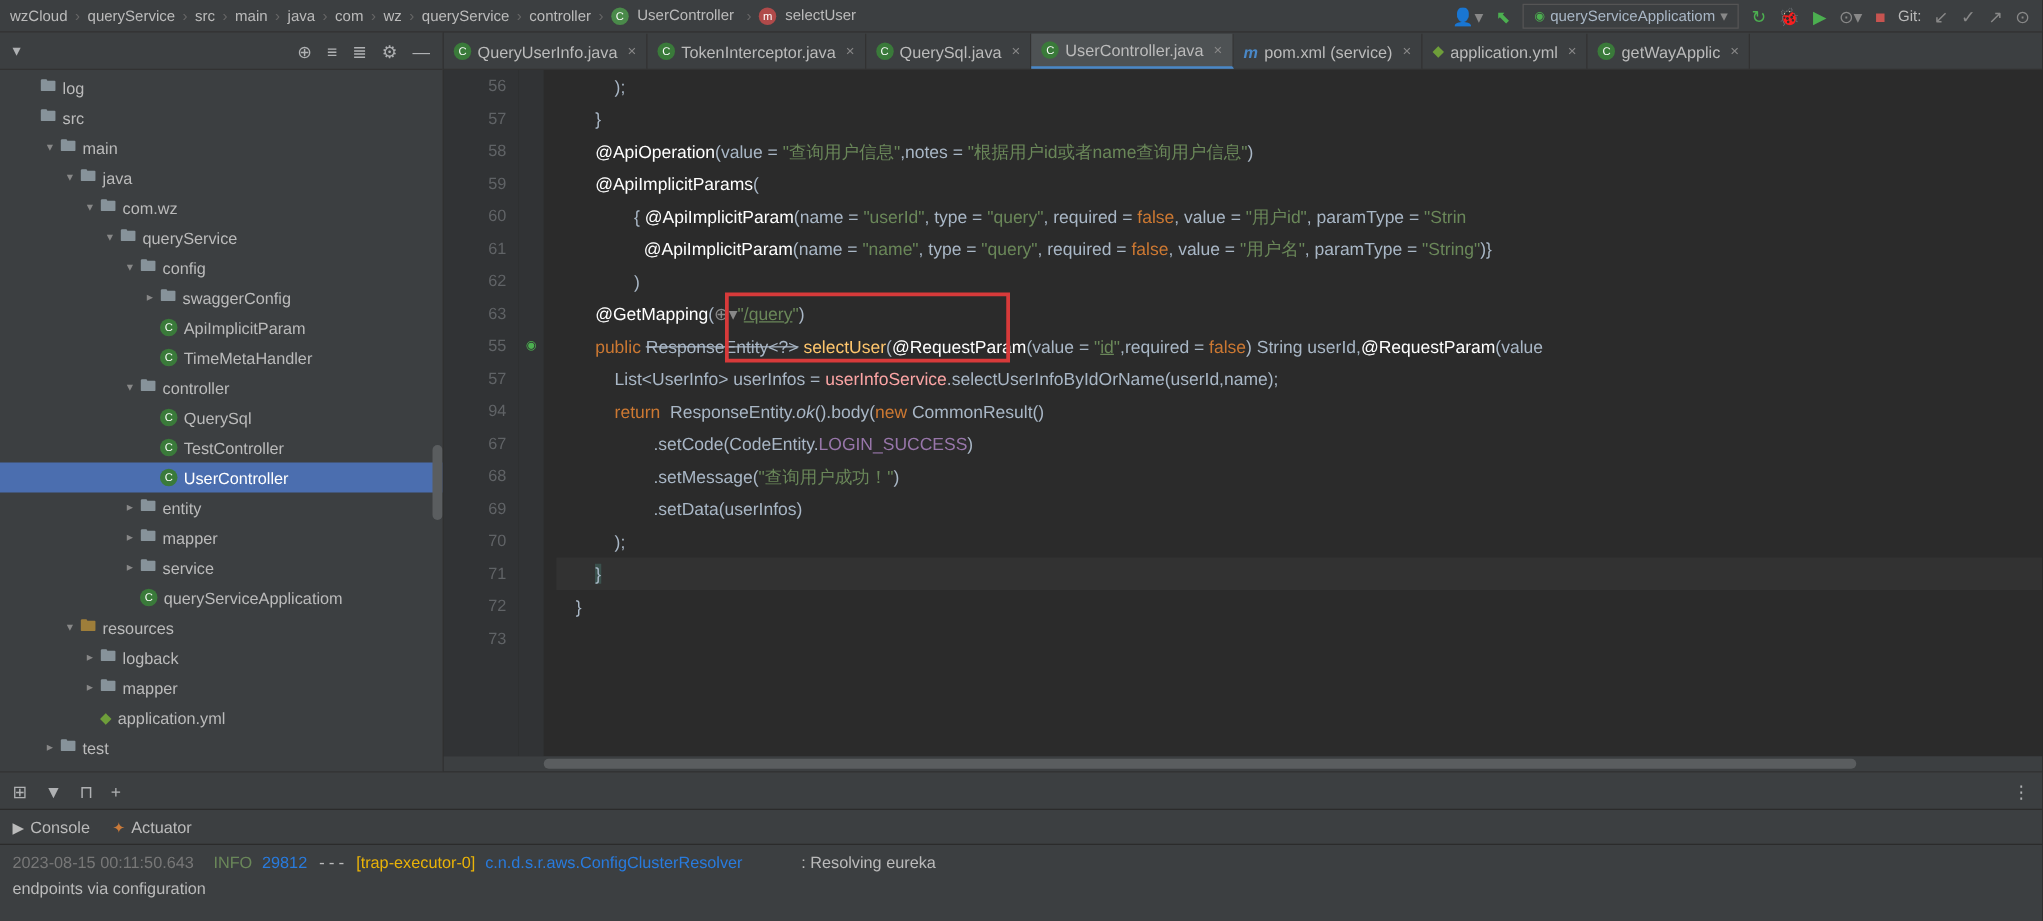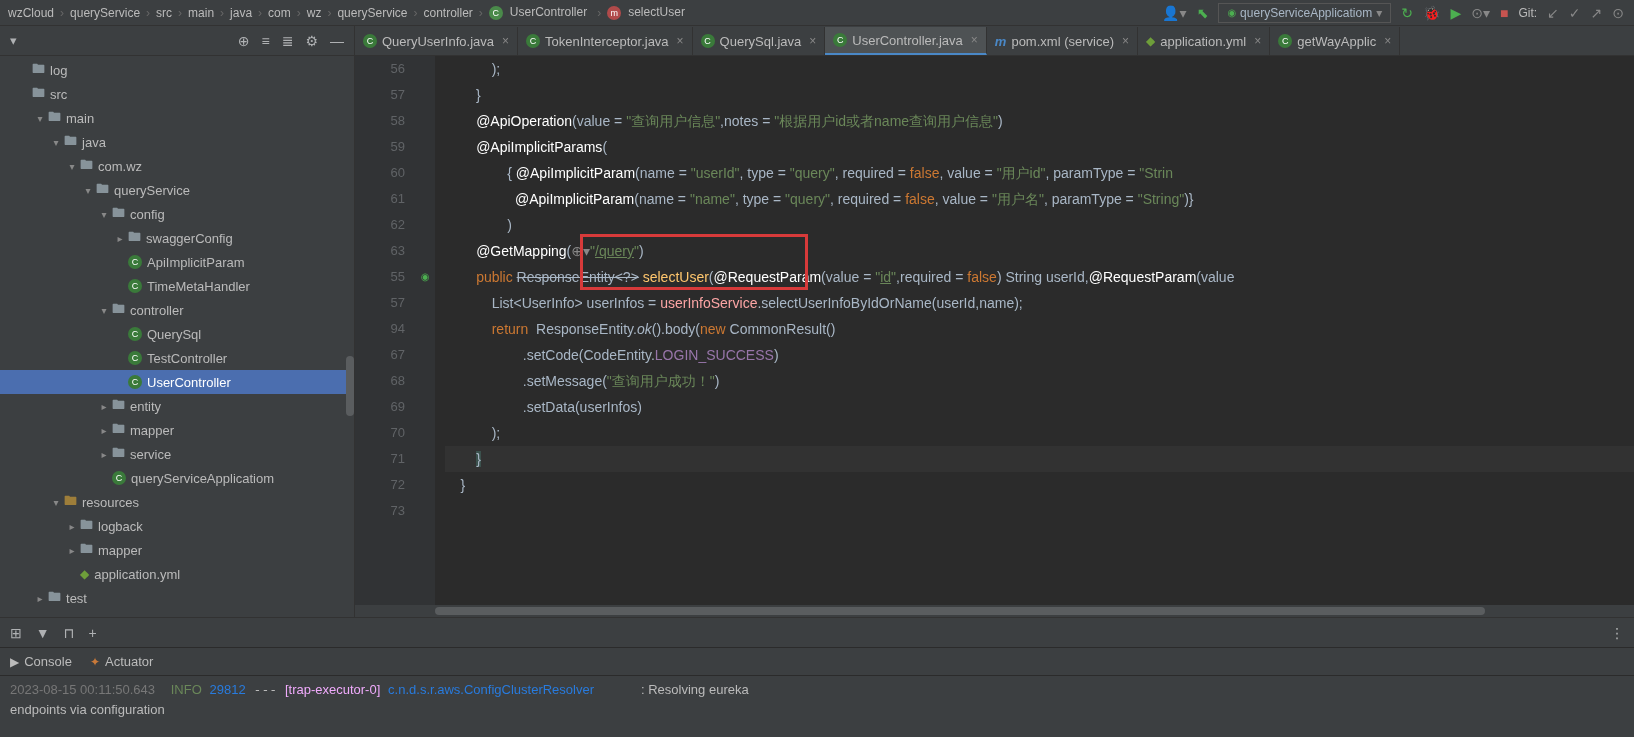--- a/index.html
+++ b/index.html
@@ -65,21 +65,21 @@
 .bottom-side .running { color:#bbb; margin-top:2px; }
 .console-area { flex:1; }
 .console-tabs { height:28px; display:flex; align-items:center; gap:18px; padding-left:10px; border-bottom:1px solid #2b2b2b; }
 .console-tab { display:flex; align-items:center; gap:5px; color:#bbb; font-size:13px; }
 .console-tab .ct-icon { font-size:12px; }
 .actuator { color:#c97a3a; }
 .console-output { font-family:Consolas,monospace; font-size:13px; padding:4px 10px; color:#bbb; line-height:20px; white-space:pre; }
 .log-ts { color:#777; }
 .log-info { color:#6a8759; }
 .log-pid { color:#287bde; }
-.log-thread { color:#f0abfc; }
+.log-thread { color:#eab308; }
 .log-class { color:#287bde; }
 .scrollbar-h { height:12px; background:#3c3f41; position:relative; }
 .scrollbar-h .thumb { position:absolute; height:8px; top:2px; background:#5a5d5f; border-radius:4px; }
 .tree-scroll-thumb { position:absolute; right:0; width:8px; background:#5a5d5f; border-radius:4px; }
 </style>
 </head>
 <body>
 
 <div class="top-bar">
   <div class="breadcrumb">

